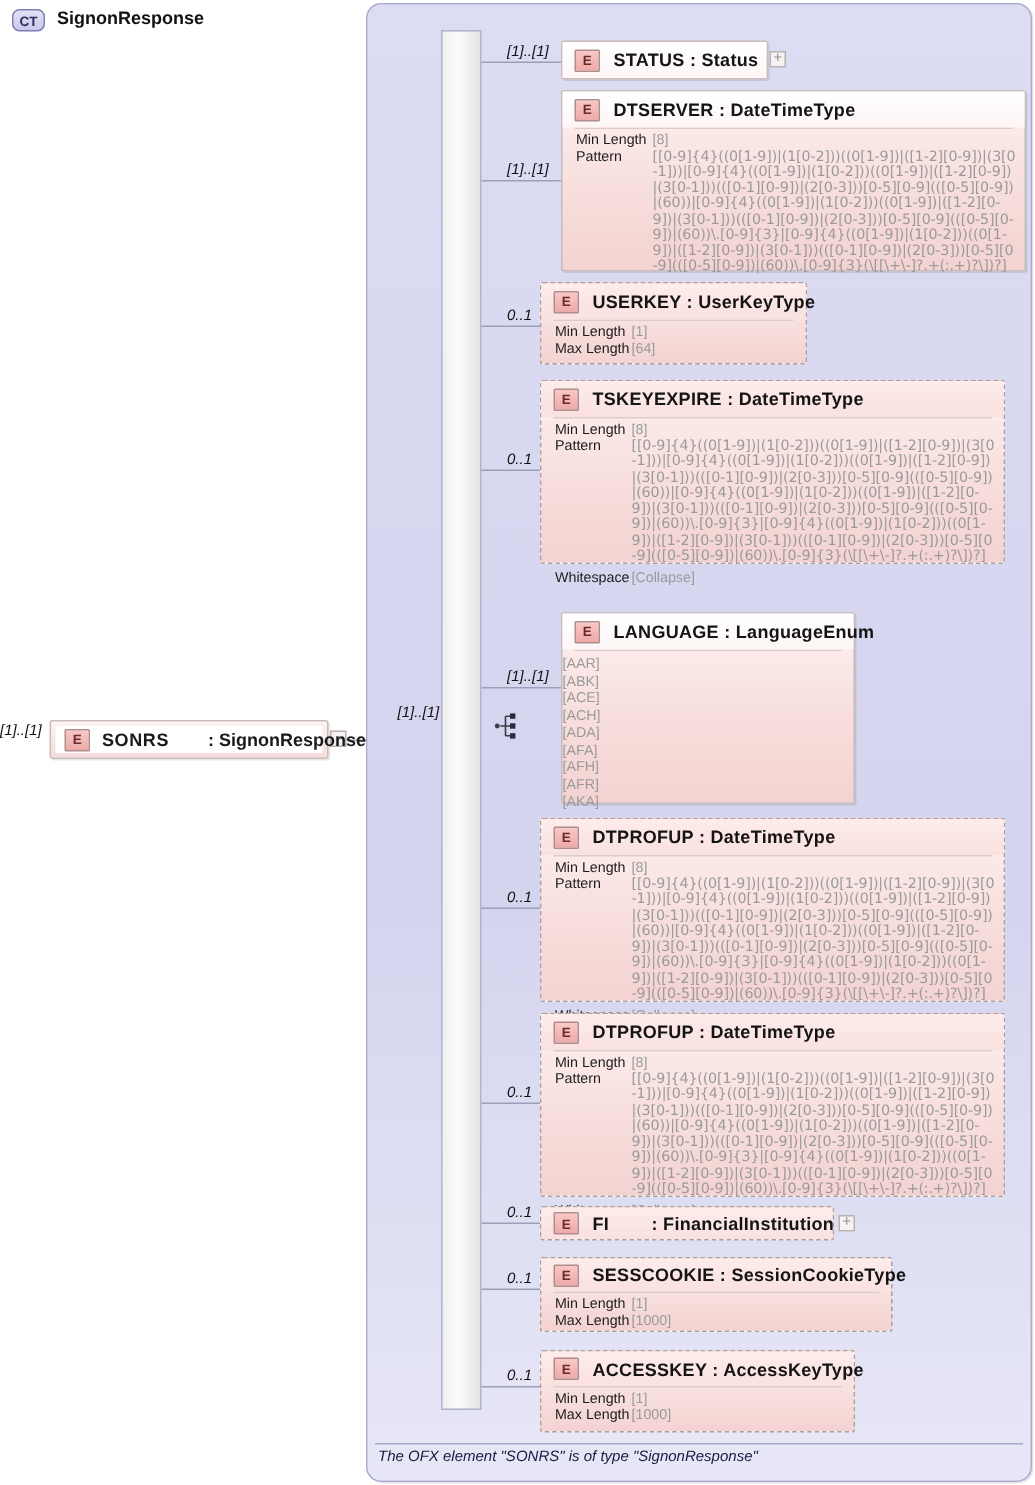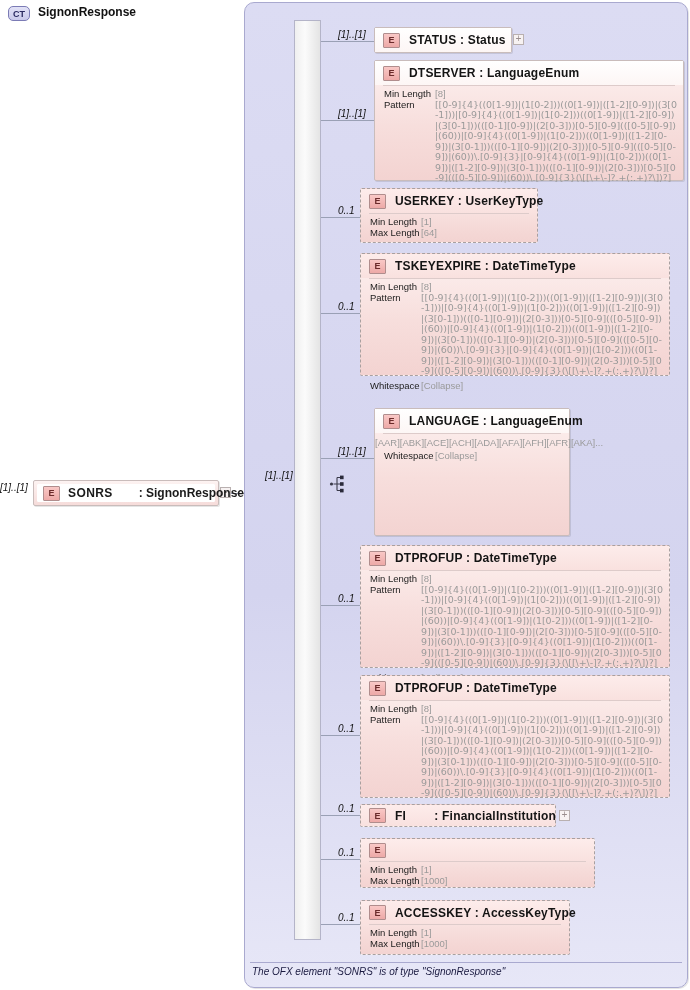--- a/index.html
+++ b/index.html
@@ -177,21 +177,21 @@
     color: #1c1c1c;
     white-space: nowrap;
   }
   .facet-val {
     color: #9a9a9a;
     white-space: pre-wrap;
     word-break: break-all;
     padding-right: 6px;
   }
   .facet-val.mono { font-family: "DejaVu Sans", sans-serif; letter-spacing: -0.1px; }
-  .enum-list { display: flex; flex-direction: row; }
+  .enum-list { display: flex; flex-direction: column; }
   .enum-list div { line-height: 11.5px; color: #9a9a9a; font-size: 9.5px; }
 
   .occ {
     position: absolute;
     font-style: italic; font-size: 10px; color: #111;
     white-space: nowrap;
   }
 </style>
 </head>
 <body>
@@ -236,21 +236,21 @@
     <span class="el-title">STATUS : Status</span>
   </div>
 </div>
 <div class="expander" style="left:513px; top:34px;">+</div>
 
 <div class="occ" style="left:338px; top:108px;">[1]..[1]</div>
 <div class="conn conn-h" style="left:321px; top:120px; width:54px;"></div>
 <div class="el solid" style="left:374px; top:60px; width:310px; height:121px;">
   <div class="el-head">
     <span class="e-badge">E</span>
-    <span class="el-title">DTSERVER : LanguageEnum</span>
+    <span class="el-title">DTSERVER : DateTimeType</span>
   </div>
   <div class="el-rule"></div>
   <div class="facets">
     <div class="facet-row">
       <span class="facet-name">Min Length</span>
       <span class="facet-val">[8]</span>
     </div>
     <div class="facet-row">
       <span class="facet-name">Pattern</span>
       <span class="facet-val mono">[[0-9]{4}((0[1-9])|(1[0-2]))((0[1-9])|([1-2][0-9])|(3[0-1]))|[0-9]{4}((0[1-9])|(1[0-2]))((0[1-9])|([1-2][0-9])|(3[0-1]))(([0-1][0-9])|(2[0-3]))[0-5][0-9](([0-5][0-9])|(60))|[0-9]{4}((0[1-9])|(1[0-2]))((0[1-9])|([1-2][0-9])|(3[0-1]))(([0-1][0-9])|(2[0-3]))[0-5][0-9](([0-5][0-9])|(60))\.[0-9]{3}|[0-9]{4}((0[1-9])|(1[0-2]))((0[1-9])|([1-2][0-9])|(3[0-1]))(([0-1][0-9])|(2[0-3]))[0-5][0-9](([0-5][0-9])|(60))\.[0-9]{3}(\[[\+\-]?.+(:.+)?\])?]</span>
@@ -392,20 +392,21 @@
     <span class="el-title" style="white-space:pre;">FI        : FinancialInstitution</span>
   </div>
 </div>
 <div class="expander" style="left:559px; top:810px;">+</div>
 
 <div class="occ" style="left:338px; top:847px;">0..1</div>
 <div class="conn conn-h" style="left:321px; top:859px; width:40px;"></div>
 <div class="el dashed" style="left:360px; top:838px; width:235px; height:50px;">
   <div class="el-head" style="height:22px;">
     <span class="e-badge">E</span>
+    <span class="el-title">SESSCOOKIE : SessionCookieType</span>
   </div>
   <div class="el-rule"></div>
   <div class="facets">
     <div class="facet-row">
       <span class="facet-name">Min Length</span>
       <span class="facet-val">[1]</span>
     </div>
     <div class="facet-row">
       <span class="facet-name">Max Length</span>
       <span class="facet-val">[1000]</span>

